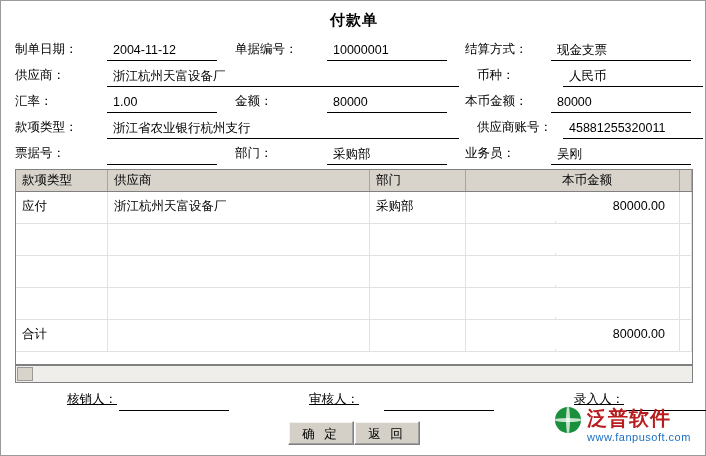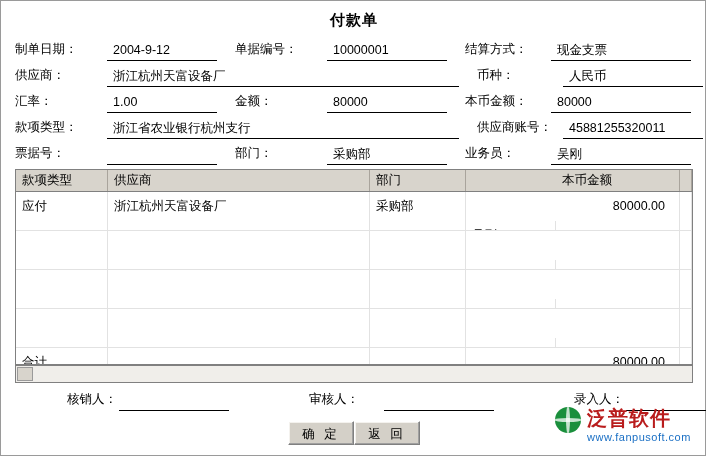--- a/index.html
+++ b/index.html
@@ -99,21 +99,21 @@
     font-size: 12.5px;
     line-height: 21px;
     padding-left: 6px;
     border-right: 1px solid #a9a49c;
     box-sizing: border-box;
     overflow: hidden;
     white-space: nowrap;
   }
   .grow {
     display: flex;
-    height: 39px;
+    height: 32px;
     box-sizing: border-box;
     border-bottom: 1px solid #e2e2e2;
   }
   .gc {
     font-size: 12.5px;
     line-height: 28px;
     padding-left: 6px;
     border-right: 1px solid #e2e2e2;
     box-sizing: border-box;
     overflow: hidden;
@@ -149,20 +149,21 @@
   }
 
   
   .sigrow {
     position: absolute;
     left: 14px;
     top: 390px;
     width: 678px;
     display: flex;
     align-items: flex-end;
+    text-decoration: underline;
   }
   .sig {
     display: flex;
     align-items: flex-end;
   }
   .sig .lbl { font-size: 12.5px; padding-bottom: 3px; }
   .sig .line {
     border-bottom: 1px solid #000000;
     height: 17px;
     width: 110px;
@@ -254,21 +255,21 @@
 
 <div id="app">
 
   <div class="title">付款单</div>
 
   <div class="form">
 
     <div class="frow">
       <div class="cell">
         <span class="lbl c1-lbl">制单日期：</span>
-        <span class="val c1-val">2004-9-12</span>
+        <span class="val c1-val">2004-11-12</span>
       </div>
       <div class="cell">
         <span class="lbl c2-lbl">单据编号：</span>
         <span class="val c2-val">10000001</span>
       </div>
       <div class="cell">
         <span class="lbl c3-lbl">结算方式：</span>
         <span class="val c3-val">现金支票</span>
       </div>
     </div>

